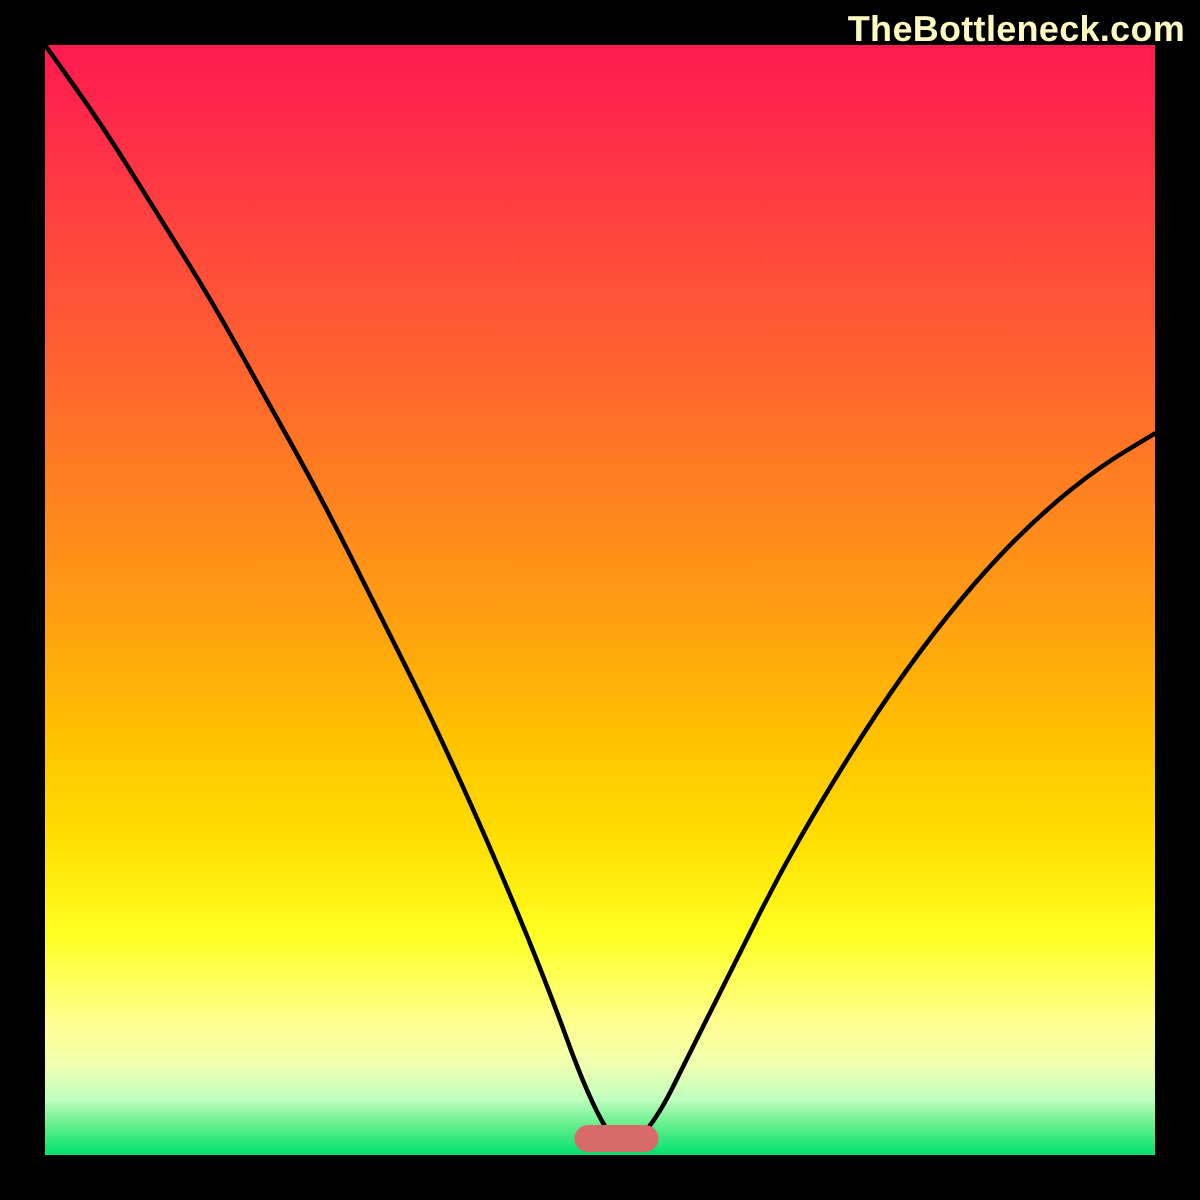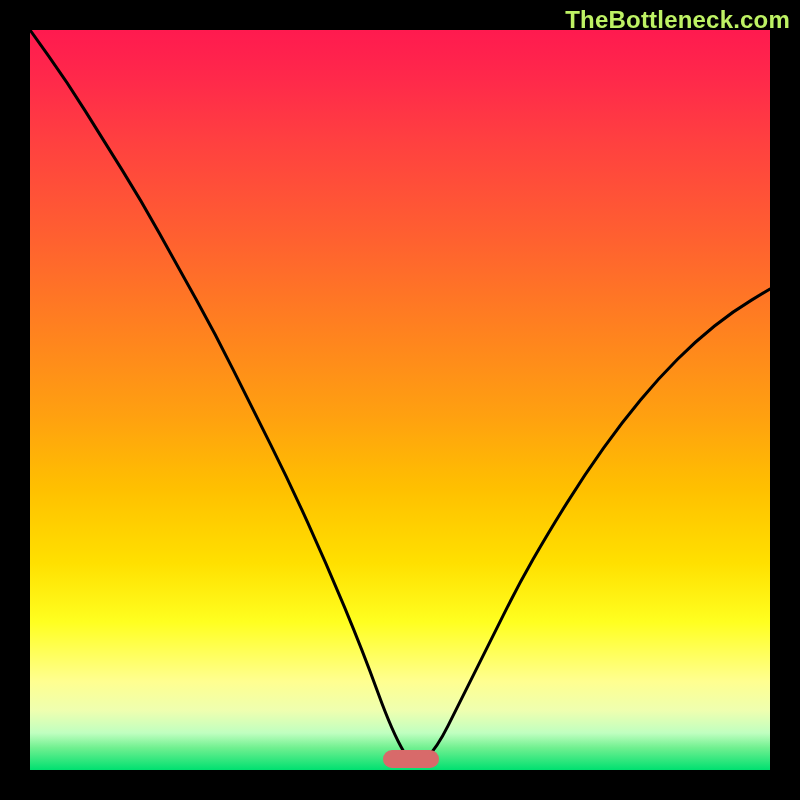--- a/index.html
+++ b/index.html
@@ -40,21 +40,21 @@
       #70f090 97%,
       #00e070 100%);
   }
   .watermark {
     position: absolute;
     top: 6px;
     right: 10px;
     font-family: Arial, Helvetica, sans-serif;
     font-size: 24px;
     font-weight: bold;
-    color: #bef264;
+    color: #fef9c3;
     letter-spacing: 0.2px;
   }
   .curve-svg {
     position: absolute;
     top: 30px;
     left: 30px;
     width: 740px;
     height: 740px;
   }
   .marker {

